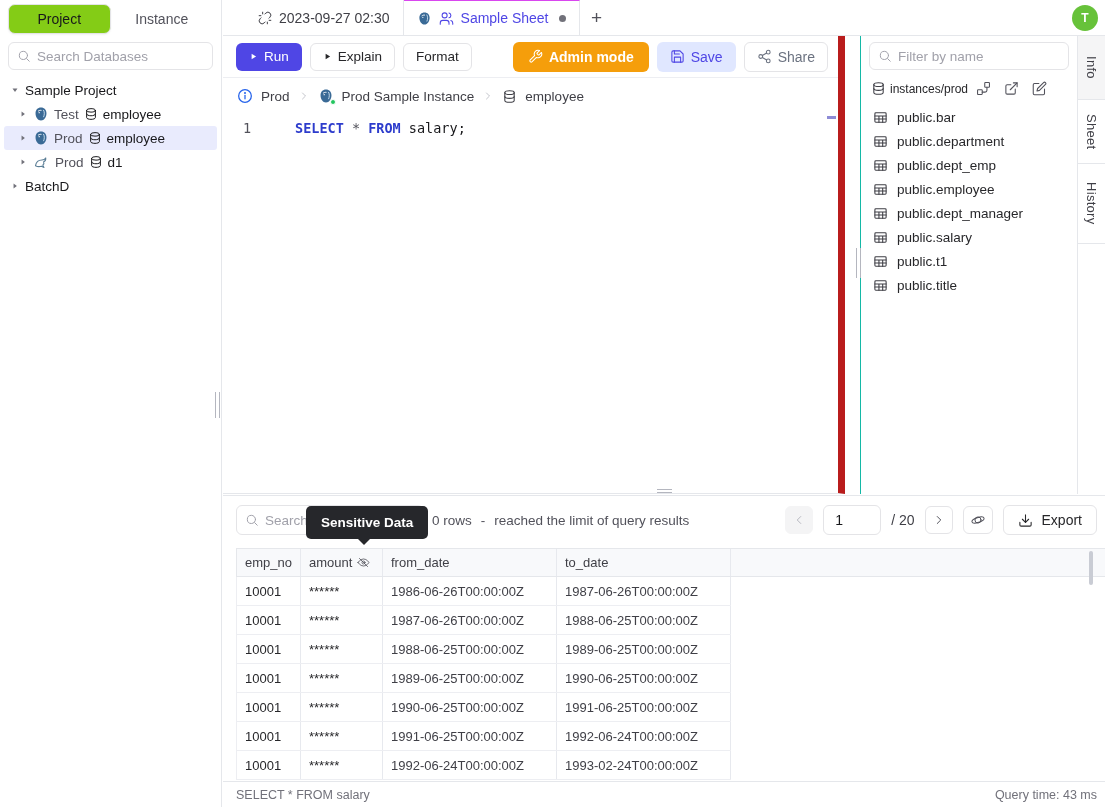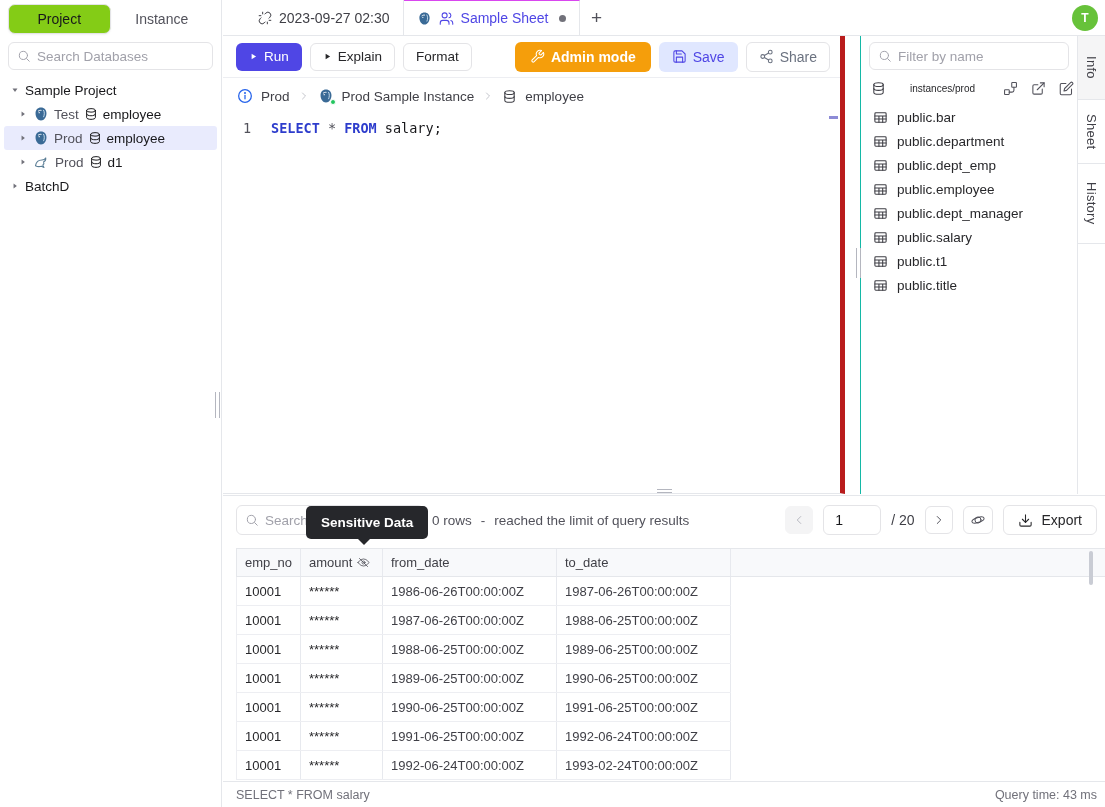--- a/index.html
+++ b/index.html
@@ -27,45 +27,45 @@
 
   
   .topbar{position:absolute;left:223px;top:0;width:882px;height:36px;background:#fff;border-bottom:1px solid #e5e7eb;display:flex;align-items:stretch;padding-left:22px}
   .sheet-tab{display:flex;align-items:center;gap:7px;padding:0 13px;border-right:1px solid #e5e7eb;font-size:14px;color:#3f3f46;cursor:pointer;background:#fff}
   .sheet-tab.active{border-top:1px solid #d946ef;color:#4f46e5}
   .dot{width:7px;height:7px;border-radius:50%;background:#71717a;margin-left:3px}
   .newtab{display:flex;align-items:center;justify-content:center;width:34px;font-size:19px;color:#52525b;background:none;border:0;cursor:pointer;font-family:inherit}
   .avatar{position:absolute;right:7px;top:5px;width:26px;height:26px;border-radius:50%;background:#67c23a;color:#fff;font-size:12px;font-weight:700;display:flex;align-items:center;justify-content:center;cursor:pointer}
 
   
-  .editor-col{position:absolute;left:223px;top:36px;width:622px;height:458px;background:#fff;border-right:5px solid #b91c1c;border-bottom:1px solid #e5e7eb}
+  .editor-col{position:absolute;left:223px;top:36px;width:622px;height:458px;background:#fff;border-right:7px solid #b91c1c;border-bottom:1px solid #e5e7eb}
   .toolbar{height:42px;display:flex;align-items:center;gap:8px;padding:0 10px 0 13px;border-bottom:1px solid #edeef2}
   .btn{height:28px;display:inline-flex;align-items:center;gap:6px;padding:0 12px;border-radius:6px;font-size:13.5px;border:1px solid transparent;background:#fff;cursor:pointer;font-family:inherit;color:#27272a}
   .btn-run{background:#4f46e5;color:#fff;font-weight:500}
   .btn-outline{border-color:#e4e4e7}
   .btn-admin{height:30px;background:#f59e0b;color:#fff;font-weight:700;font-size:14px;padding:0 14px}
   .btn-save{height:30px;background:#e0e7ff;color:#4f46e5;font-weight:500;font-size:14px}
   .btn-share{height:30px;border-color:#e4e4e7;color:#6b7280;font-size:14px}
   .spacer{flex:1}
   .crumb{height:32px;display:flex;align-items:center;gap:8px;padding-left:14px;font-size:13.5px;color:#3f3f46;margin-top:2px}
   .crumb .sep{color:#b9bbc3}
   .pgwrap{position:relative}
   .statdot{position:absolute;right:-2px;bottom:-1px;width:6px;height:6px;border-radius:50%;background:#22c55e;border:1px solid #fff}
   .code{display:flex;align-items:center;margin-top:8px;font-family:"DejaVu Sans Mono",monospace;font-size:13.5px}
   .ln{width:24px;text-align:center;margin-left:12px;color:#52525b}
-  .sql{margin-left:12px;color:#18181b}
+  .sql{margin-left:36px;color:#18181b}
   .kw{color:#2d3ccc;font-weight:700}
   .star{color:#52525b}
   .overview-mark{position:absolute;right:2px;top:80px;width:9px;height:3px;background:#8d8bd6}
 
   
   .rightbar{position:absolute;left:860px;top:36px;width:217px;height:458px;background:#fff;border-left:1px solid #14b8a6;padding-top:6px}
   .grip-r{position:absolute;left:-5px;top:212px;display:flex;gap:3px;cursor:col-resize}
   .grip-r i{width:1px;height:30px;background:#b4b6bf}
-  .source-row{display:flex;align-items:center;gap:24px;padding:11px 10px 9px 10px;font-size:10px;color:#27272a}
+  .source-row{display:flex;align-items:center;gap:4px;padding:11px 10px 9px 10px;font-size:12px;color:#27272a}
   .source-icons{display:flex;gap:13px;color:#52525b;margin-left:4px}
   .tlist-row{display:flex;align-items:center;gap:9px;height:24px;padding-left:12px;font-size:13.5px;color:#27272a;cursor:pointer}
   .tlist-row svg,.source-row>svg{color:#3f3f46}
 
   
   .sidetabs{position:absolute;left:1077px;top:36px;width:28px;height:458px;background:#fff;border-left:1px solid #e5e7eb}
   .side-tab{writing-mode:vertical-rl;display:flex;align-items:center;justify-content:center;width:100%;font-size:13px;color:#3f3f46;border-bottom:1px solid #e5e7eb;cursor:pointer;letter-spacing:.3px}
   .side-tab.active{background:#f5f5f6}
 
   

